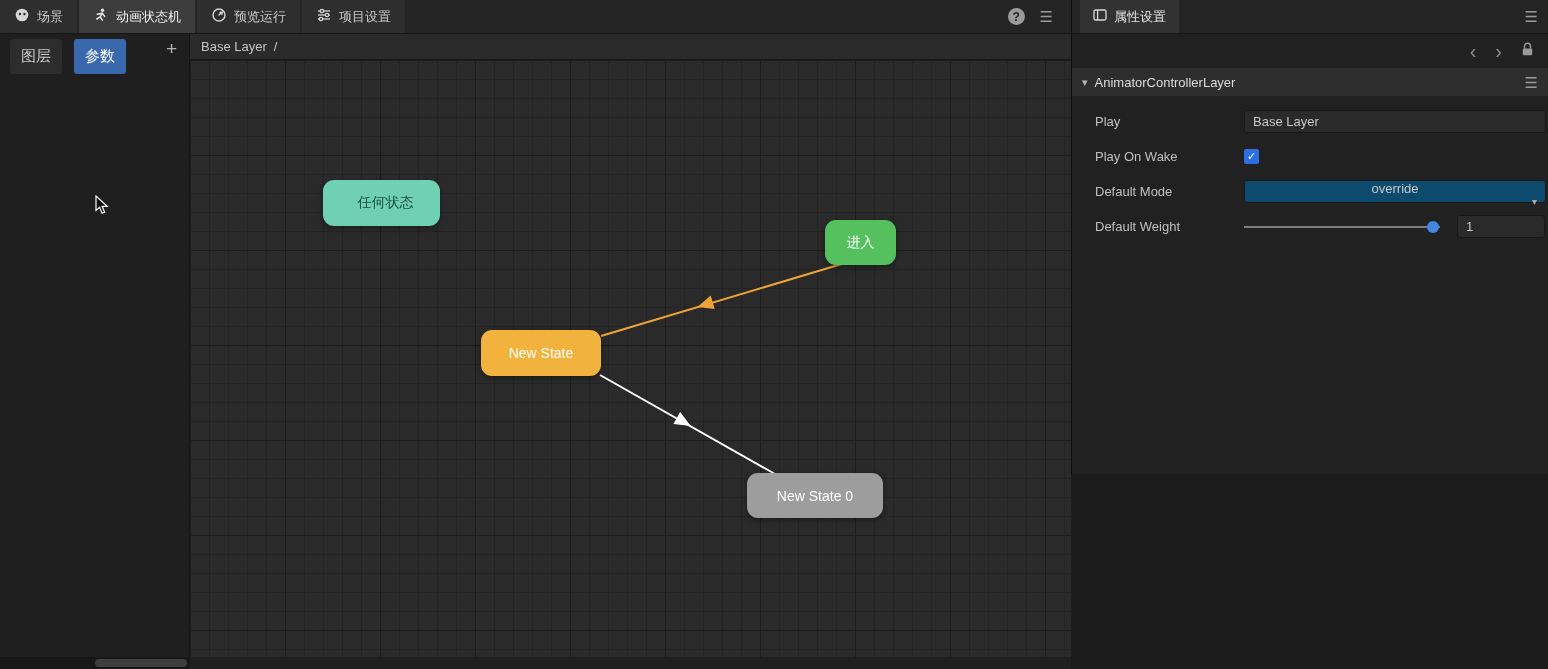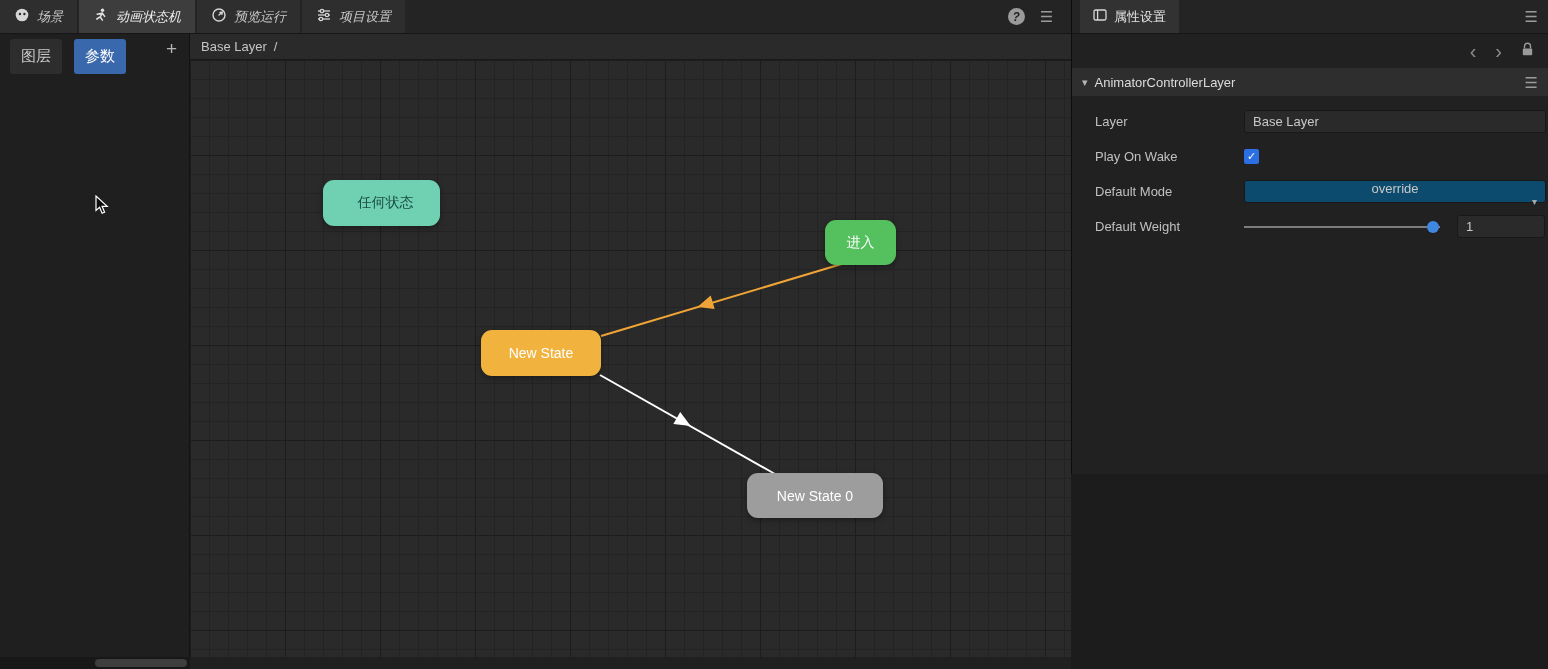--- a/index.html
+++ b/index.html
@@ -5,21 +5,21 @@
   * { margin:0; padding:0; box-sizing:border-box; }
   html,body { background:#111; }
   body { font-family:"Liberation Sans","DejaVu Sans",sans-serif; }
 
   .app { position:relative; width:1548px; height:669px; background:#1c1c1c;
          overflow:hidden; color:#ccc; font-size:13px; }
 
   
   .topbar { position:absolute; left:0; top:0; width:1071px; height:34px;
             background:#242424; border-bottom:1px solid #161616;
-            display:flex; align-items:stretch;font-style:italic; }
+            display:flex; align-items:stretch; }
   .tab { display:flex; align-items:center; gap:7px; padding:0 14px;
          background:#2e2e2e; margin-right:2px; color:#c8c8c8; white-space:nowrap; }
   .tab.active { background:#3d3d3d; color:#efefef; }
   .topbar-right { margin-left:auto; display:flex; align-items:center; gap:15px; padding-right:18px; }
   .help-badge { width:17px; height:17px; border-radius:50%; background:#9b9b9b; color:#1f1f1f;
                 font-weight:bold; font-size:12px; display:flex; align-items:center; justify-content:center; }
   .menu-glyph { color:#9b9b9b; font-size:15px; line-height:1; }
 
   
   .left-panel { position:absolute; left:0; top:34px; width:190px; height:635px;
@@ -230,21 +230,21 @@
 
     <div class="section-header">
       <span class="collapse-arrow">▾</span>
       <span class="section-title">AnimatorControllerLayer</span>
       <span class="menu-glyph">☰</span>
     </div>
 
     <div class="fields">
 
       <div class="field-row">
-        <span class="field-label">Layer</span>
+        <span class="field-label">Play</span>
         <div class="field-control">
           <input class="text-input" type="text" value="Base Layer" style="">
         </div>
       </div>
 
       <div class="field-row">
         <span class="field-label">Play On Wake</span>
         <div class="field-control">
           <div class="checkbox">
             <span>✓</span>

